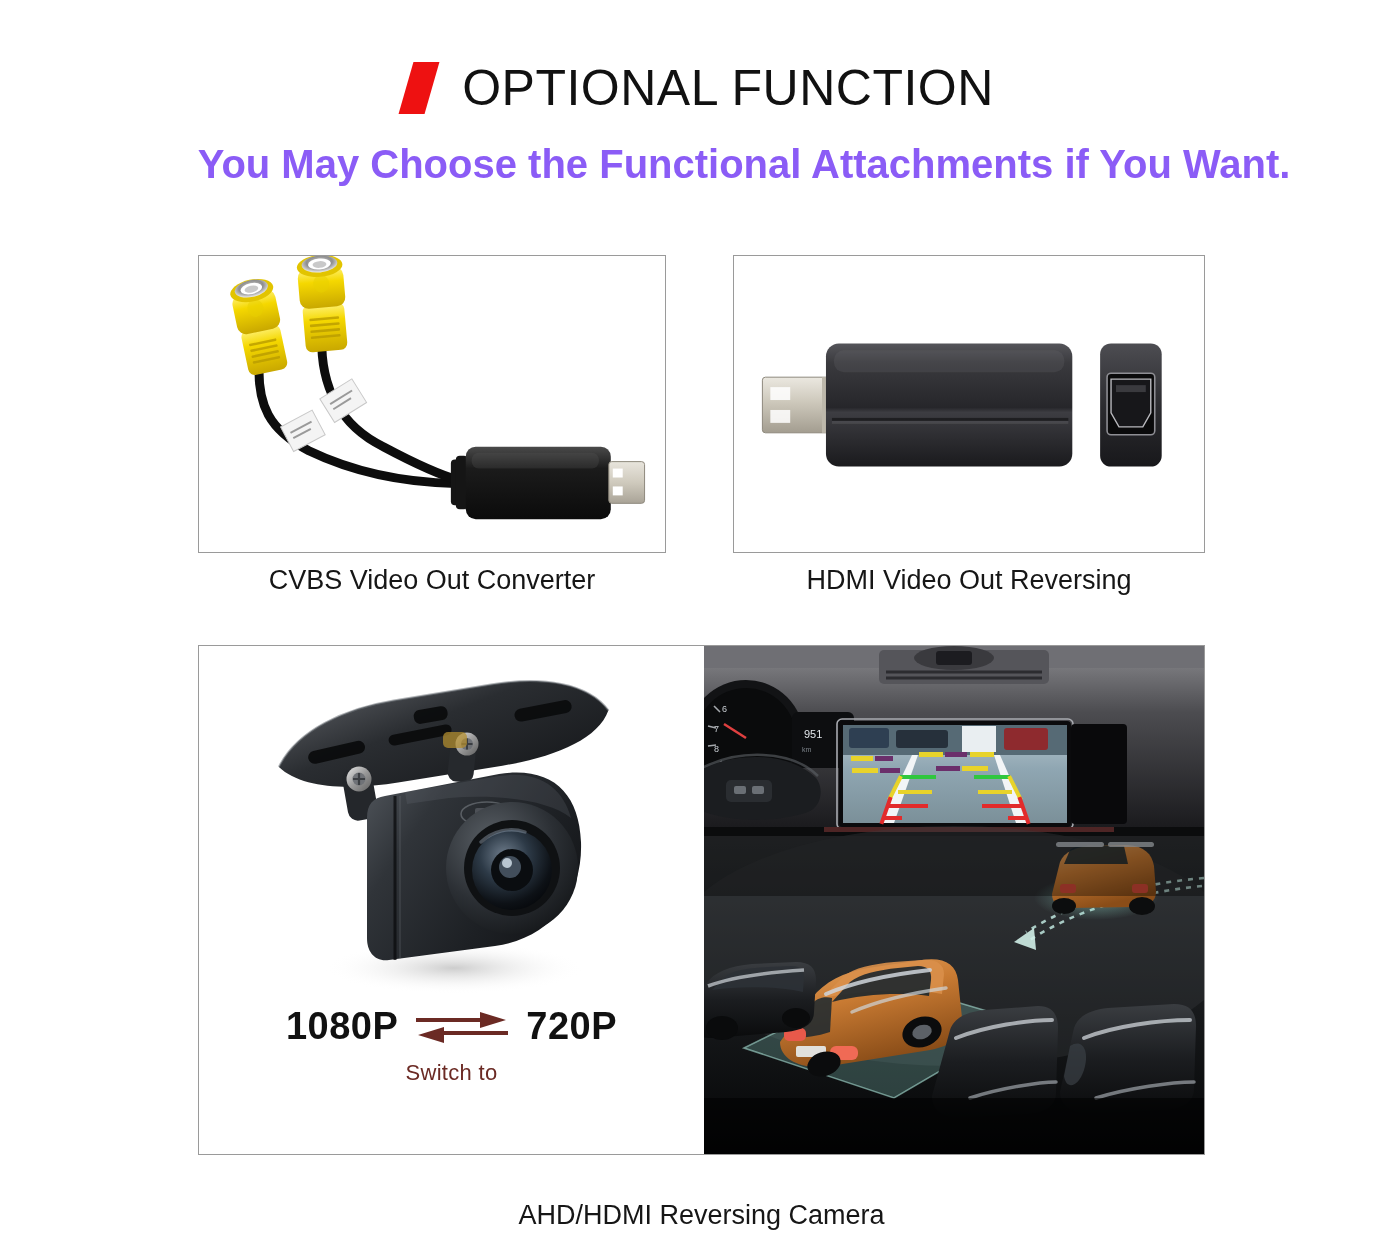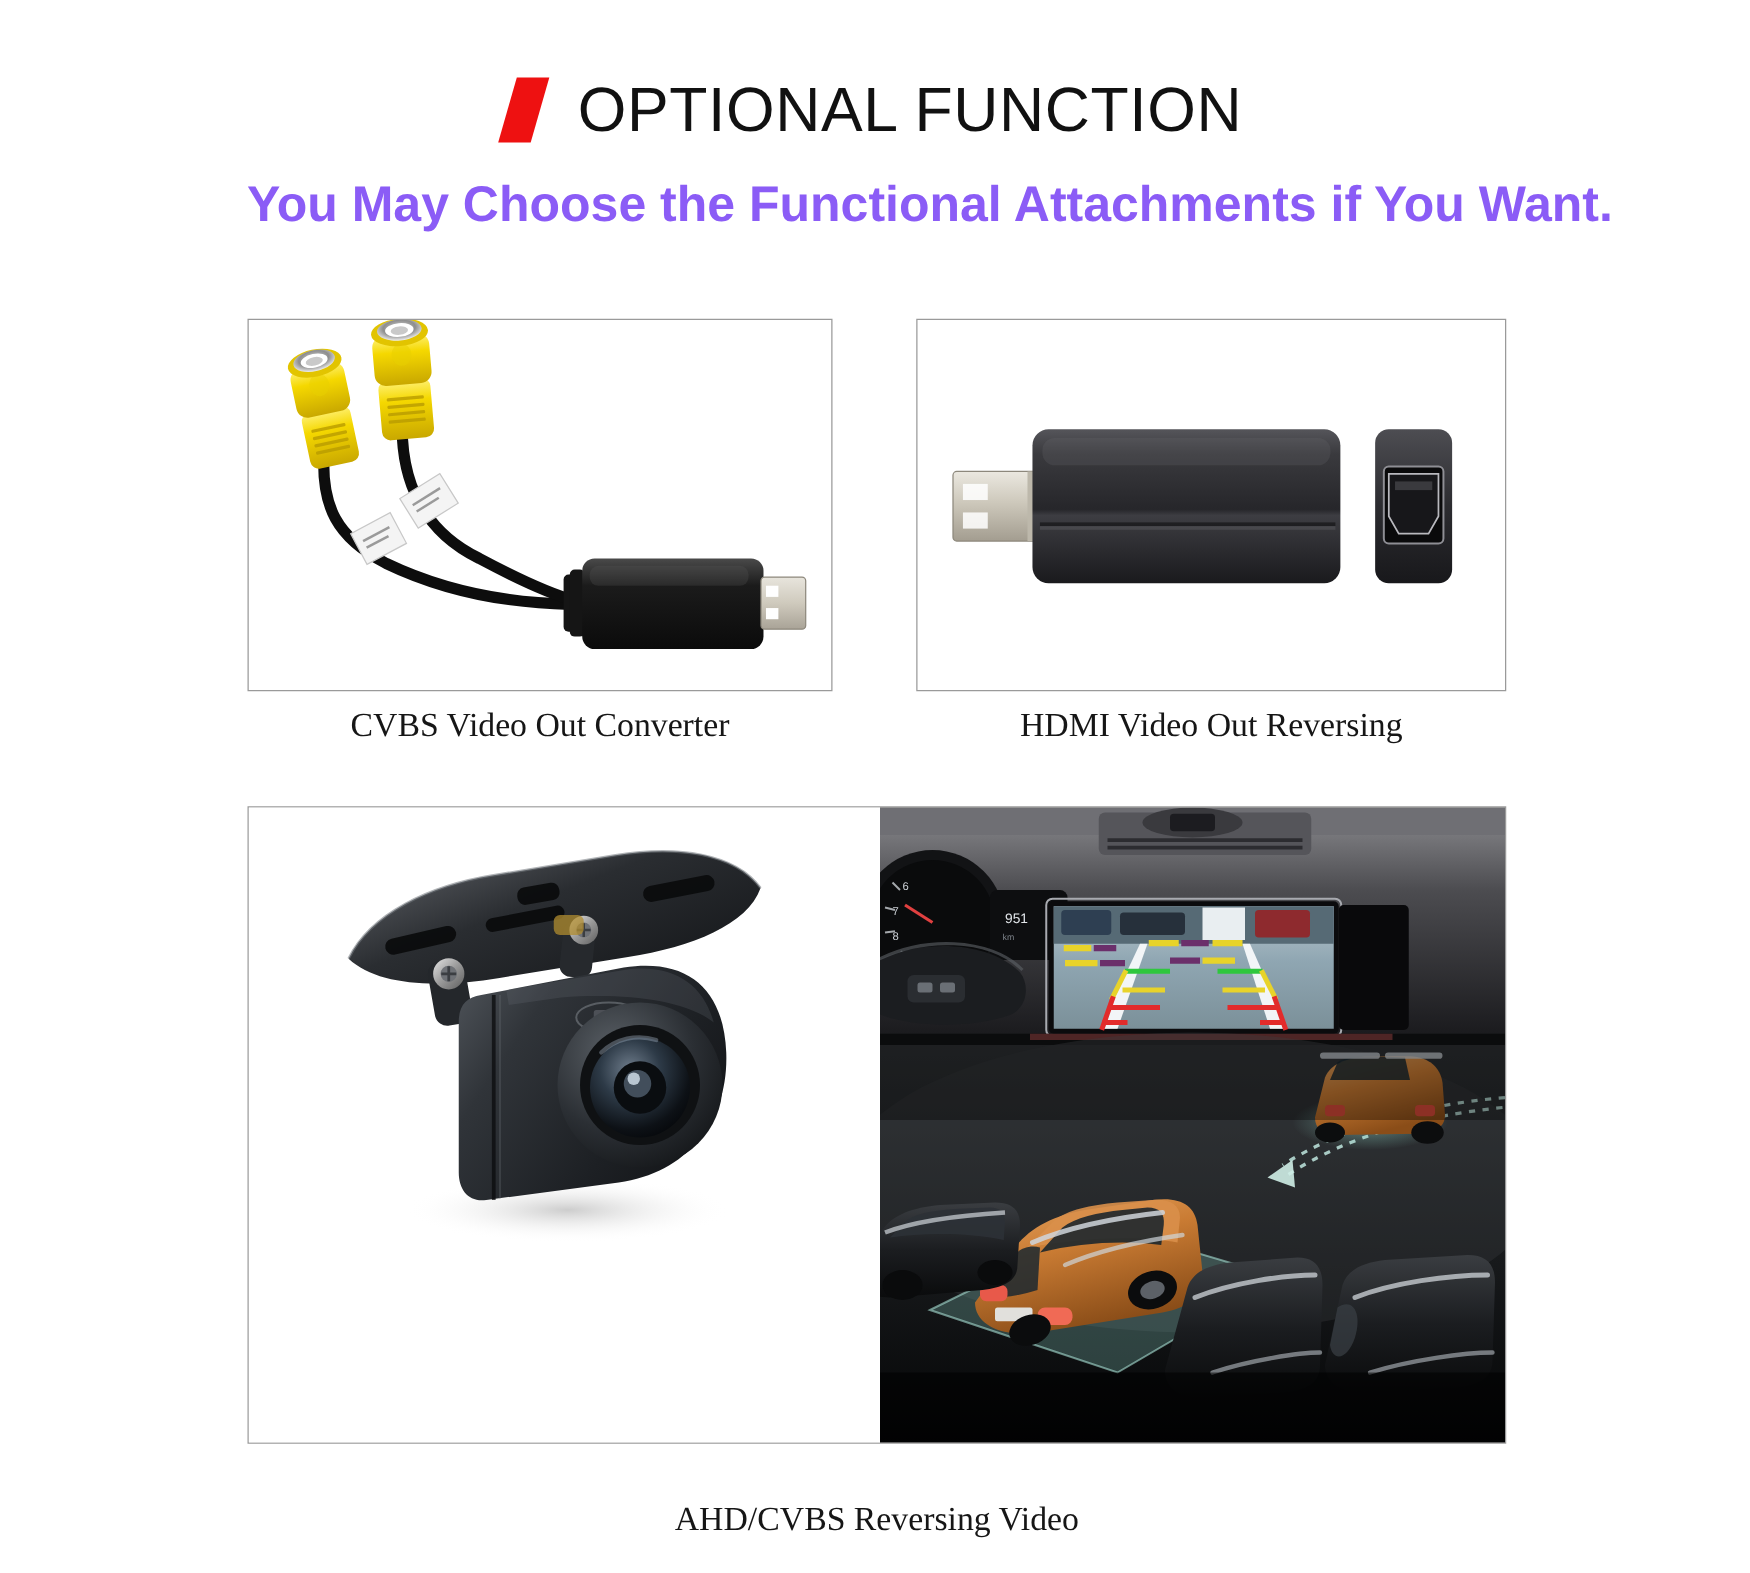--- a/index.html
+++ b/index.html
@@ -69,21 +69,20 @@
   .panel-hdmi  { left: 733px;  top: 255px;  width: 472px; height: 298px; }
   .panel-cam   { left: 198px;  top: 645px;  width: 1007px; height: 510px; }
 
   .caption {
     position: absolute;
     text-align: center;
     font-size: 27px;
     color: #161616;
     white-space: nowrap;
     font-stretch: condensed;
-    font-family: Liberation Serif, serif;
   }
   .cap-cvbs { left: 198px; top: 565px; width: 468px; }
   .cap-hdmi { left: 733px; top: 565px; width: 472px; }
   .cap-cam  { left: 198px; top: 1200px; width: 1007px; }
 
   
   .cvbs-art { position: absolute; left: 0; top: 0; width: 100%; height: 100%; }
 
   
   .cam-left {
@@ -346,20 +345,35 @@
 
       <circle cx="313" cy="222" r="66" fill="url(#domeg)"></circle>
       <circle cx="313" cy="222" r="48" fill="#0f1113"></circle>
       <circle cx="313" cy="224" r="40" fill="url(#lensg)"></circle>
       <circle cx="313" cy="224" r="21" fill="#0a0d10"></circle>
       <circle cx="311" cy="221" r="11" fill="#4c5a68" opacity="0.85"></circle>
       <circle cx="308" cy="217" r="5" fill="#c7d4de" opacity="0.9"></circle>
       <path d="M282 196 A 44 44 0 0 1 326 186" stroke="#9fb0c0" stroke-width="3.4" fill="none" opacity="0.4" stroke-linecap="round"></path>
     </svg>
 
+    <div class="switch-block">
+      <div class="switch-row">
+        <span class="res-label">1080P</span>
+        <svg width="96" height="40" viewBox="0 0 96 40">
+          <g fill="#6b2a24">
+            <rect x="2" y="12" width="70" height="4"></rect>
+            <path d="M66 6 L 92 14 L 66 22 Z"></path>
+            <rect x="24" y="25" width="70" height="4"></rect>
+            <path d="M30 21 L 4 29 L 30 37 Z"></path>
+          </g>
+        </svg>
+        <span class="res-label">720P</span>
+      </div>
+      <div class="switch-sub">Switch to</div>
+    </div>
   </div>
 
   <div class="cam-right">
     <svg class="scene" viewBox="0 0 502 510">
       <defs>
         <linearGradient id="dashg" x1="0" y1="0" x2="0" y2="1">
           <stop offset="0" stop-color="#8c8c90"></stop>
           <stop offset="0.35" stop-color="#4c4c50"></stop>
           <stop offset="1" stop-color="#17171a"></stop>
         </linearGradient>
@@ -555,13 +569,13 @@
         <path d="M380 392 C 410 380, 456 374, 486 374" stroke="#c5cbd0" stroke-width="4" fill="none" opacity="0.8" stroke-linecap="round"></path>
         <path d="M392 452 C 424 442, 468 436, 490 436" stroke="#b8bec4" stroke-width="3.5" fill="none" opacity="0.6" stroke-linecap="round"></path>
         <path d="M366 400 C 378 392, 386 404, 380 424 C 374 442, 362 444, 360 430 Z" fill="#3a4046" opacity="0.7"></path>
       </g>
 
       <rect x="0" y="190" width="502" height="60" fill="#000000" opacity="0.35"></rect>
       <rect x="0" y="452" width="502" height="58" fill="#000000" opacity="0.55"></rect>
     </svg>
   </div>
 </div>
-<div class="caption cap-cam">AHD/CVBS Reversing Video</div>
+<div class="caption cap-cam">AHD/HDMI Reversing Camera</div>
 
 </body></html>

